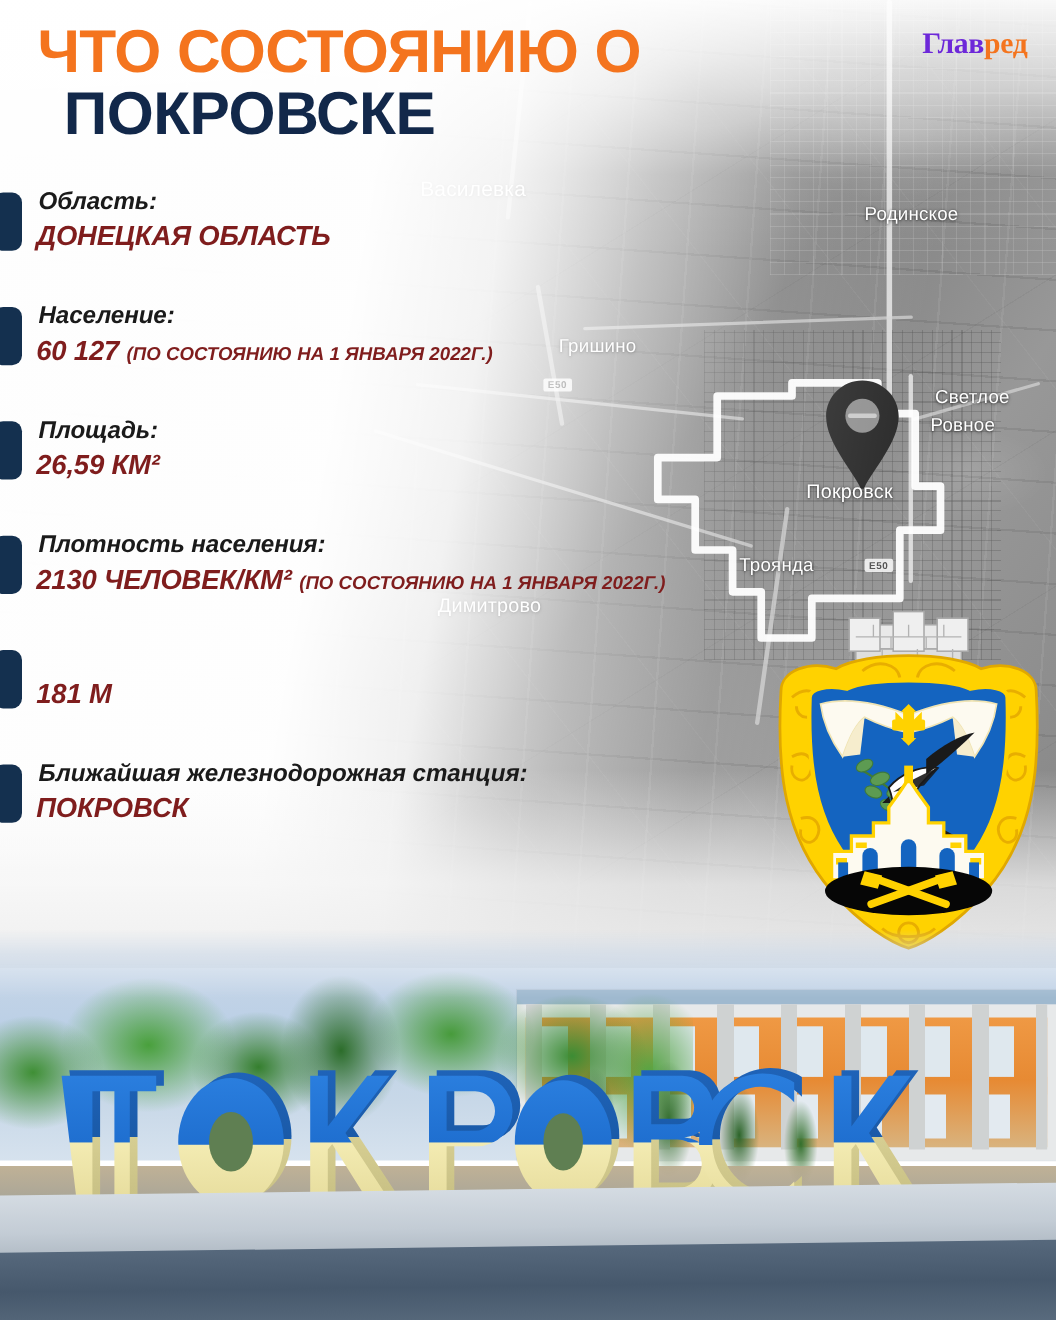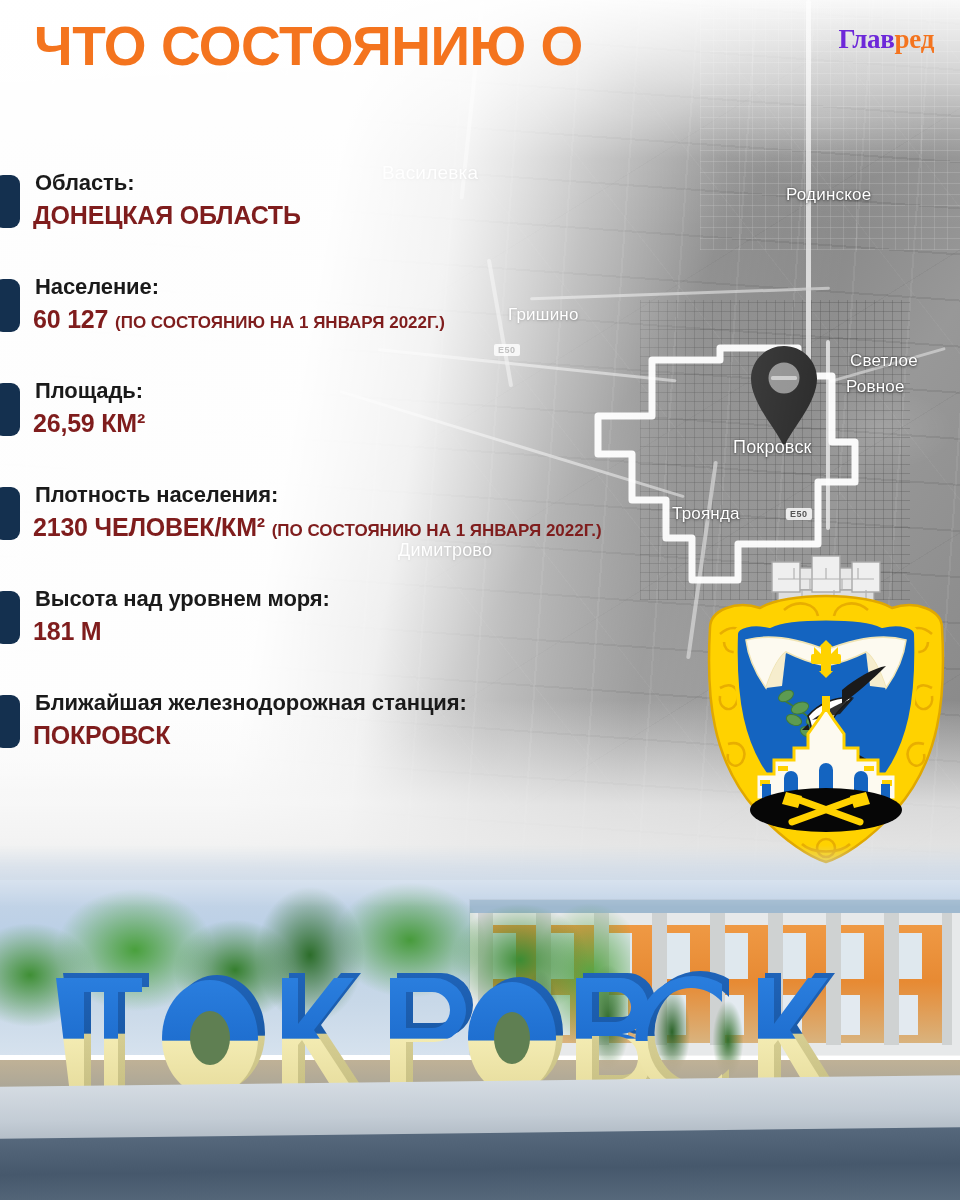--- a/index.html
+++ b/index.html
@@ -75,21 +75,21 @@
     font-size:27px;font-weight:700;letter-spacing:-.3px;line-height:1;}
   .logo .a{color:#6d28d9;} .logo .b{color:#f4741e;text-align:center;}
 
   .title{position:absolute;left:34px;top:18px;width:640px;
     font-size:55px;font-weight:700;line-height:1.03;letter-spacing:-.5px;}
   .title .l1{color:#f4741e;display:block;}
   .title .l2{color:#12284a;display:block;padding-left:24px;}
 
   
   .facts{position:absolute;left:0;top:170px;width:760px;}
-  .fact{position:relative;height:104px;}
+  .fact{position:relative;height:104px;font-style:italic;}
   .bullet{position:absolute;left:-6px;top:5px;width:26px;height:53px;
     background:#14304f;border-radius:9px;}
   .fact .label{position:absolute;left:35px;top:0;font-size:22px;font-weight:700;color:#1a1a1a;
     letter-spacing:-.1px;white-space:nowrap;}
   .fact .value{position:absolute;left:33px;top:31px;font-size:25px;font-weight:700;color:#7f1d1d;
     letter-spacing:-.2px;white-space:nowrap;}
   .fact .value .note{font-size:17px;font-weight:700;letter-spacing:0;}
 
   
   .coa{position:absolute;left:690px;top:548px;width:272px;height:320px;}
@@ -184,20 +184,21 @@
     <div class="wash"></div>
     <div class="wash-bottom"></div>
   </div>
 
   <div class="logo">
     <span class="a">Глав</span><span class="b">ред</span>
   </div>
 
   <div class="title">
     <span class="l1">ЧТО СОСТОЯНИЮ О</span>
+    <span class="l2">ПОКРОВСКЕ</span>
   </div>
 
   <div class="facts">
 
     <div class="fact">
       <div class="bullet"></div>
       <div class="label">Область:</div>
       <div class="value"><span>ДОНЕЦКАЯ ОБЛАСТЬ</span></div>
     </div>
 
@@ -215,21 +216,20 @@
     </div>
 
     <div class="fact">
       <div class="bullet"></div>
       <div class="label">Плотность населения:</div>
       <div class="value"><span>2130 ЧЕЛОВЕК/КМ²</span> <span class="note">(ПО СОСТОЯНИЮ НА 1 ЯНВАРЯ 2022Г.)</span></div>
     </div>
 
     <div class="fact">
       <div class="bullet"></div>
-      <div class="label">Высота над уровнем моря:</div>
       <div class="value"><span>181 М</span></div>
     </div>
 
     <div class="fact">
       <div class="bullet"></div>
       <div class="label">Ближайшая железнодорожная станция:</div>
       <div class="value"><span>ПОКРОВСК</span></div>
     </div>
 
   </div>

